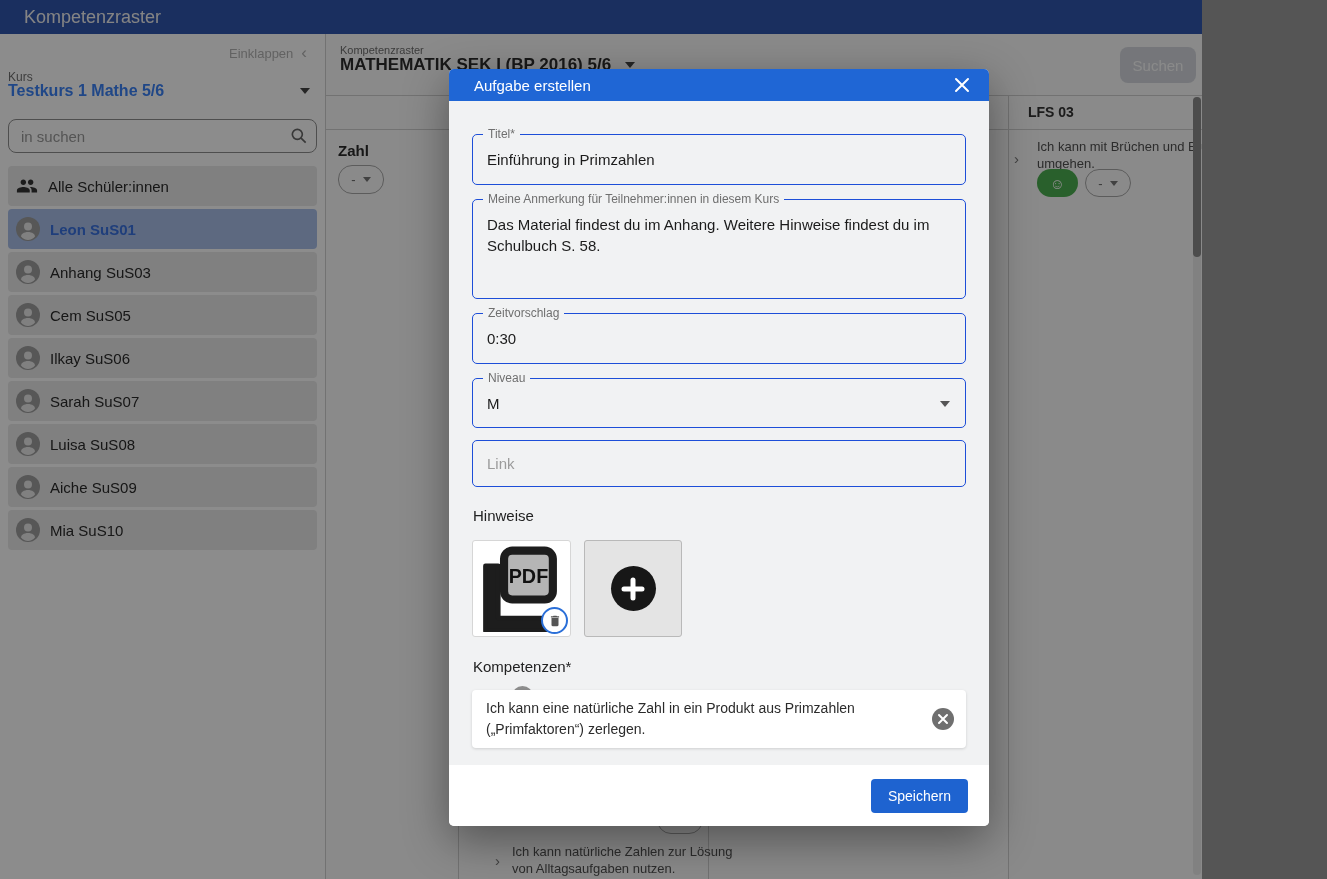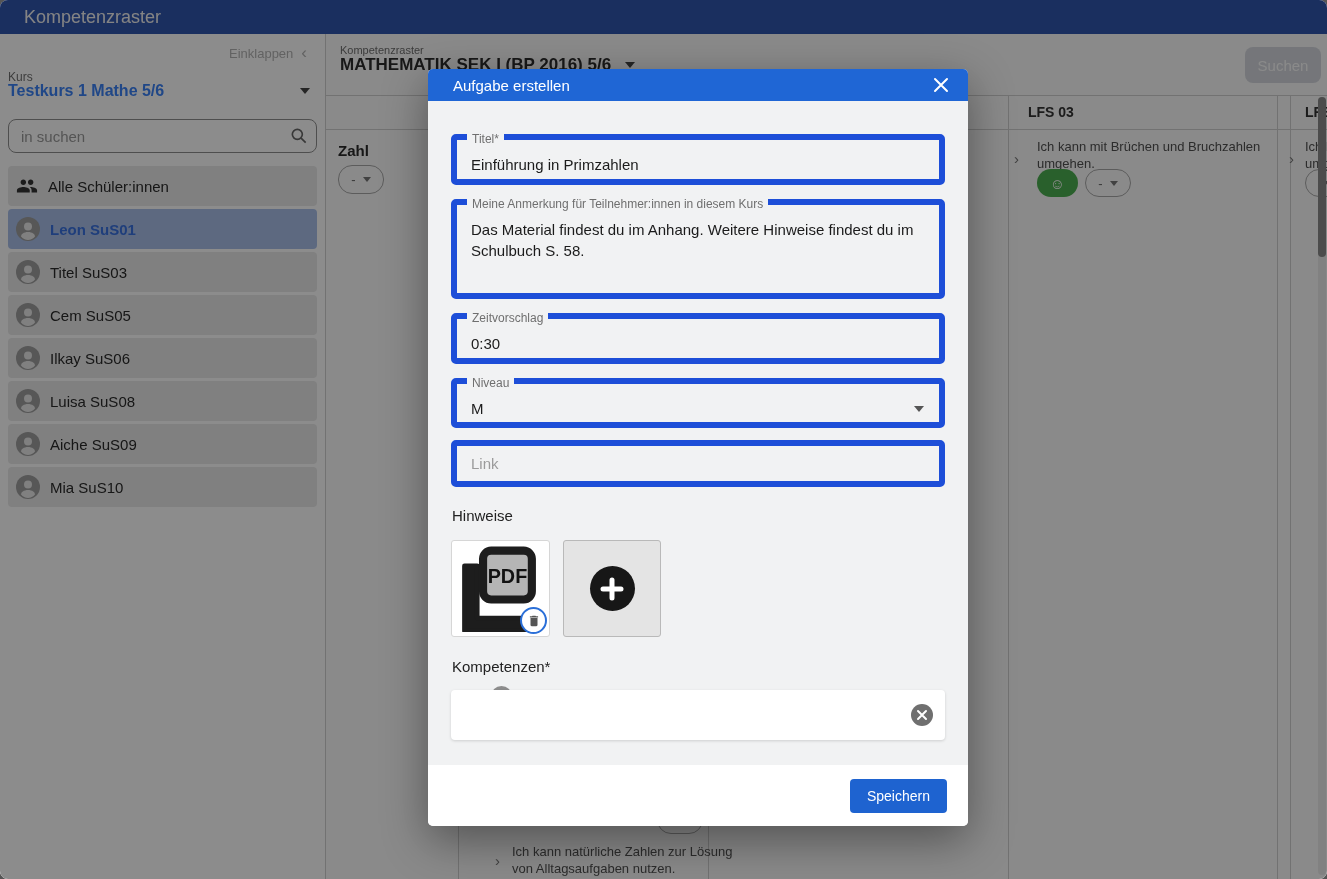--- a/index.html
+++ b/index.html
@@ -1,19 +1,19 @@
 <!DOCTYPE html>
 <html><head>
 <meta charset="utf-8">
 <style>
   * { margin:0; padding:0; box-sizing:border-box; }
   html,body { background:#555; }
   .stage {
-    position:relative; width:1327px; height:879px; overflow:hidden;
-    background:#fbfbfb; font-family:"Liberation Sans", sans-serif;border-radius:8px;
+    position:relative; width:1202px; height:879px; overflow:hidden;
+    background:#fbfbfb; font-family:"Liberation Sans", sans-serif;
   }
   
   .topbar { position:absolute; left:0; top:0; width:1327px; height:34px; background:#3156ae; z-index:1; }
   .topbar-title { color:#f0f0f0; font-size:18px; line-height:34px; margin-left:24px; font-weight:400; }
 
   
   .sidebar { position:absolute; left:0; top:34px; width:326px; bottom:0; background:#fff; border-right:1px solid #cfcfcf; z-index:1; }
   .collapse { position:absolute; top:12px; right:18px; color:#b3b3b3; font-size:13px; display:flex; align-items:flex-start; gap:8px; cursor:pointer; }
   .collapse .chev { font-size:17px; line-height:13px; color:#b3b3b3; }
   .kurs-label { position:absolute; left:8px; top:36px; font-size:12px; color:#6f6f6f; }
@@ -46,25 +46,25 @@
   .gpill { border-radius:14px; background:#4caf50; color:#fff; display:flex; align-items:center; justify-content:center; font-size:15px; cursor:pointer; }
   .cell-chev { position:absolute; font-size:15px; color:#777; cursor:pointer; }
   .cell-text { position:absolute; font-size:13px; color:#505050; line-height:17px; }
   .sb-track { position:absolute; right:1px; top:63px; bottom:4px; width:8px; background:#ececec; border-radius:4px; }
   .sb-thumb { position:absolute; right:1px; top:63px; width:8px; height:160px; background:#8a8a8a; border-radius:4px; cursor:pointer; }
 
   
   .overlay { position:absolute; inset:0; background:rgba(0,0,0,0.45); z-index:10; }
 
   
-  .modal { position:absolute; left:428px; top:69px; width:540px; height:757px; background:#f1f2f3; border-radius:5px; overflow:hidden; box-shadow:0 14px 45px rgba(0,0,0,0.4); z-index:20; }
+  .modal { position:absolute; left:449px; top:69px; width:540px; height:757px; background:#f1f2f3; border-radius:5px; overflow:hidden; box-shadow:0 14px 45px rgba(0,0,0,0.4); z-index:20; }
   .m-header { position:absolute; left:0; right:0; top:0; height:32px; background:#1f66d5; display:flex; align-items:center; padding:0 16px 0 25px; }
   .m-title { color:#fff; font-size:15px; }
   .m-close { margin-left:auto; width:22px; height:22px; background:none; border:none; cursor:pointer; display:flex; align-items:center; justify-content:center; }
-  .mfield { position:absolute; left:23px; width:494px; border:6px solid #1d4ed8; border-radius:5px; }
+  .mfield { position:absolute; left:23px; width:494px; border:1px solid #1d4ed8; border-radius:5px; }
   .flabel { position:absolute; top:-8px; left:10px; background:#f1f2f3; padding:0 5px; font-size:12px; color:#6f6f6f; white-space:nowrap; }
   .fvalue { padding:16px 14px 0; font-size:15px; color:#1b1b1b; }
   .farea { width:100%; height:100%; border:none; background:transparent; resize:none; padding:14px 14px 0; font-size:15px; color:#1b1b1b; line-height:21px; font-family:inherit; outline:none; }
   .finput { width:100%; height:100%; border:none; background:transparent; padding:0 14px; font-size:15px; color:#1b1b1b; font-family:inherit; outline:none; }
   .finput::placeholder { color:#9b9b9b; }
   .sel-caret { position:absolute; right:15px; top:22px; width:0; height:0; border-left:5px solid transparent; border-right:5px solid transparent; border-top:6px solid #555; }
   .sec-label { position:absolute; left:24px; font-size:15px; color:#222; }
   .file-tile { position:absolute; left:23px; top:471px; width:99px; height:97px; background:#fff; border:1px solid #d6d6d6; border-radius:3px; }
   .trash-btn { position:absolute; right:2px; bottom:2px; width:27px; height:27px; border-radius:50%; background:#fff; border:2px solid #2a6fd8; display:flex; align-items:center; justify-content:center; cursor:pointer; padding:0; }
   .add-tile { position:absolute; left:135px; top:471px; width:98px; height:97px; background:#e4e4e4; border:1px solid #b9b9b9; border-radius:3px; display:flex; align-items:center; justify-content:center; cursor:pointer; }
@@ -117,37 +117,45 @@
             <path d="M12 15c-4.4 0-7 2.2-7 4.6 1.8 2.1 4.2 3.4 7 3.4s5.2-1.3 7-3.4c0-2.4-2.6-4.6-7-4.6z" fill="#e9e9e9"></path>
           </svg>
         <span class="sname">Leon SuS01</span>
       </div>
       <div class="srow">
         <svg class="avatar" width="24" height="24" viewBox="0 0 24 24">
             <circle cx="12" cy="12" r="12" fill="#9e9e9e"></circle>
             <circle cx="12" cy="9.5" r="4" fill="#e9e9e9"></circle>
             <path d="M12 15c-4.4 0-7 2.2-7 4.6 1.8 2.1 4.2 3.4 7 3.4s5.2-1.3 7-3.4c0-2.4-2.6-4.6-7-4.6z" fill="#e9e9e9"></path>
           </svg>
-        <span class="sname">Titel SuS03</span>
+        <span class="sname">Anhang SuS03</span>
       </div>
       <div class="srow">
         <svg class="avatar" width="24" height="24" viewBox="0 0 24 24">
             <circle cx="12" cy="12" r="12" fill="#9e9e9e"></circle>
             <circle cx="12" cy="9.5" r="4" fill="#e9e9e9"></circle>
             <path d="M12 15c-4.4 0-7 2.2-7 4.6 1.8 2.1 4.2 3.4 7 3.4s5.2-1.3 7-3.4c0-2.4-2.6-4.6-7-4.6z" fill="#e9e9e9"></path>
           </svg>
         <span class="sname">Cem SuS05</span>
       </div>
       <div class="srow">
         <svg class="avatar" width="24" height="24" viewBox="0 0 24 24">
             <circle cx="12" cy="12" r="12" fill="#9e9e9e"></circle>
             <circle cx="12" cy="9.5" r="4" fill="#e9e9e9"></circle>
             <path d="M12 15c-4.4 0-7 2.2-7 4.6 1.8 2.1 4.2 3.4 7 3.4s5.2-1.3 7-3.4c0-2.4-2.6-4.6-7-4.6z" fill="#e9e9e9"></path>
           </svg>
         <span class="sname">Ilkay SuS06</span>
+      </div>
+      <div class="srow">
+        <svg class="avatar" width="24" height="24" viewBox="0 0 24 24">
+            <circle cx="12" cy="12" r="12" fill="#9e9e9e"></circle>
+            <circle cx="12" cy="9.5" r="4" fill="#e9e9e9"></circle>
+            <path d="M12 15c-4.4 0-7 2.2-7 4.6 1.8 2.1 4.2 3.4 7 3.4s5.2-1.3 7-3.4c0-2.4-2.6-4.6-7-4.6z" fill="#e9e9e9"></path>
+          </svg>
+        <span class="sname">Sarah SuS07</span>
       </div>
       <div class="srow">
         <svg class="avatar" width="24" height="24" viewBox="0 0 24 24">
             <circle cx="12" cy="12" r="12" fill="#9e9e9e"></circle>
             <circle cx="12" cy="9.5" r="4" fill="#e9e9e9"></circle>
             <path d="M12 15c-4.4 0-7 2.2-7 4.6 1.8 2.1 4.2 3.4 7 3.4s5.2-1.3 7-3.4c0-2.4-2.6-4.6-7-4.6z" fill="#e9e9e9"></path>
           </svg>
         <span class="sname">Luisa SuS08</span>
       </div>
       <div class="srow">
@@ -286,20 +294,21 @@
     <div class="komp-row">
       <span style="font-size:15px; color:#222;">Kompetenzen*</span>
       <button class="komp-plus">
         <svg width="12" height="12" viewBox="0 0 24 24">
             <path d="M12 3 V21 M3 12 H21" stroke="#fff" stroke-width="3.5" stroke-linecap="round"></path>
           </svg>
       </button>
     </div>
 
     <div class="chip">
+      <span>Ich kann eine natürliche Zahl in ein Produkt aus Primzahlen („Primfaktoren“) zerlegen.</span>
       <button class="chip-x">
         <svg width="22" height="22" viewBox="0 0 22 22">
             <circle cx="11" cy="11" r="11" fill="#6f6f6f"></circle>
             <path d="M7 7 L15 15 M15 7 L7 15" stroke="#fff" stroke-width="2" stroke-linecap="round"></path>
           </svg>
       </button>
     </div>
 
     <div class="m-footer">
       <button class="save-btn">Speichern</button>

